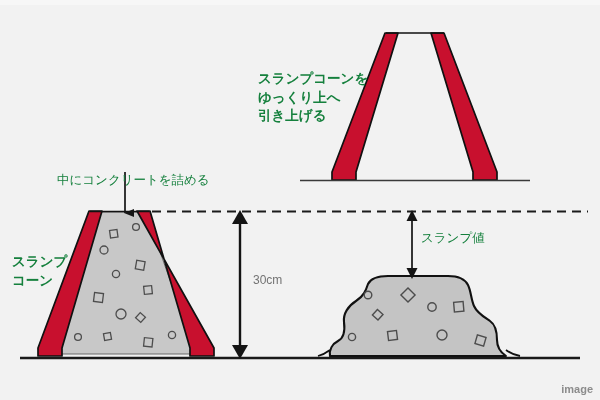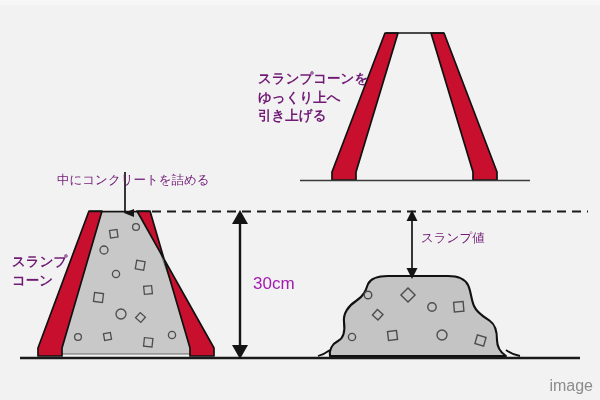--- a/index.html
+++ b/index.html
@@ -22,21 +22,21 @@
     left: 0; top: 0;
     width: 600px; height: 5px;
     background: #f7f7f7;
   }
   svg.figure {
     position: absolute;
     left: 0; top: 0;
   }
   .lbl {
     position: absolute;
-    color: #701a75;
+    color: #15803d;
     line-height: 1.38;
     white-space: pre-line;
     letter-spacing: 0px;
   }
   #label-raise {
     left: 258px;
     top: 70px;
     font-size: 13.5px;
     font-weight: 700;
   }
@@ -55,31 +55,31 @@
   }
   #label-slumpvalue {
     left: 421px;
     top: 230px;
     font-size: 12.5px;
     font-weight: 400;
   }
   #label-dim {
     left: 253px;
     top: 272px;
-    font-size: 17px;
+    font-size: 12px;
     font-weight: 400;
-    color: #a21caf;
+    color: #737373;
   }
   #watermark {
     position: absolute;
     right: 7px;
     bottom: 5px;
-    font-size: 16px;
+    font-size: 11px;
     color: #8c8c8c;
-    font-weight: 400;
+    font-weight: 700;
   }
 </style>
 </head>
 <body>
 
 <div id="stage">
 
   <div id="top-band"></div>
 
   <svg class="figure" width="600" height="400" viewBox="0 0 600 400">

